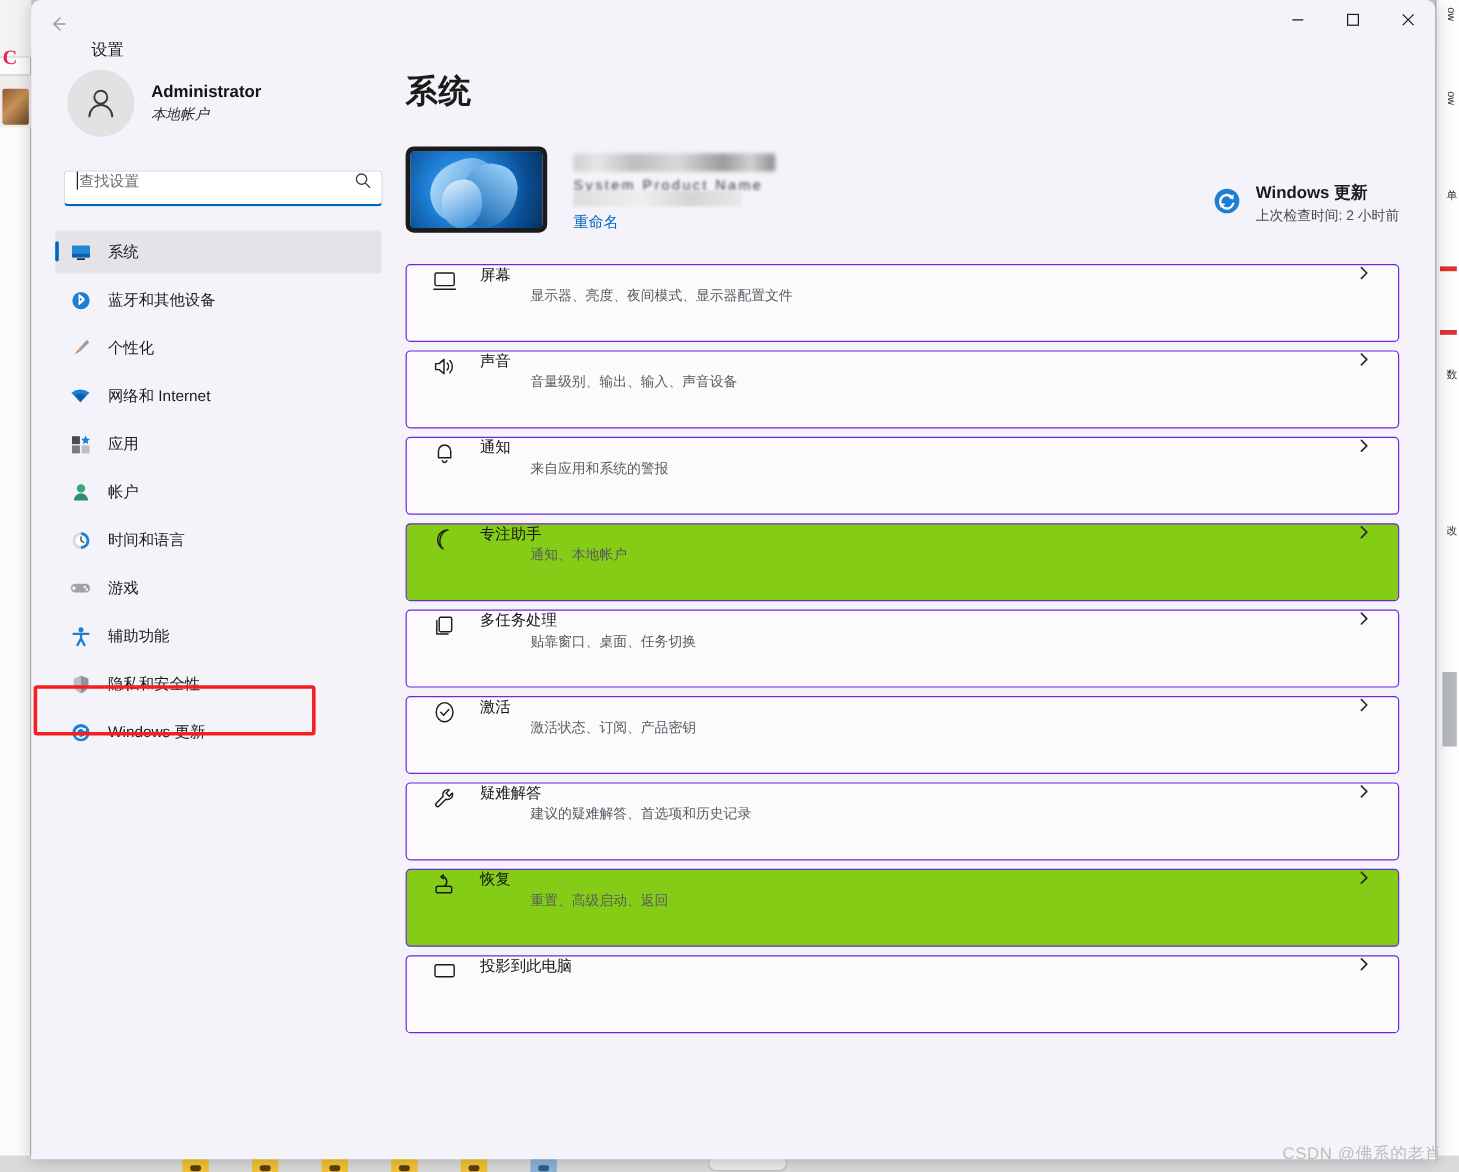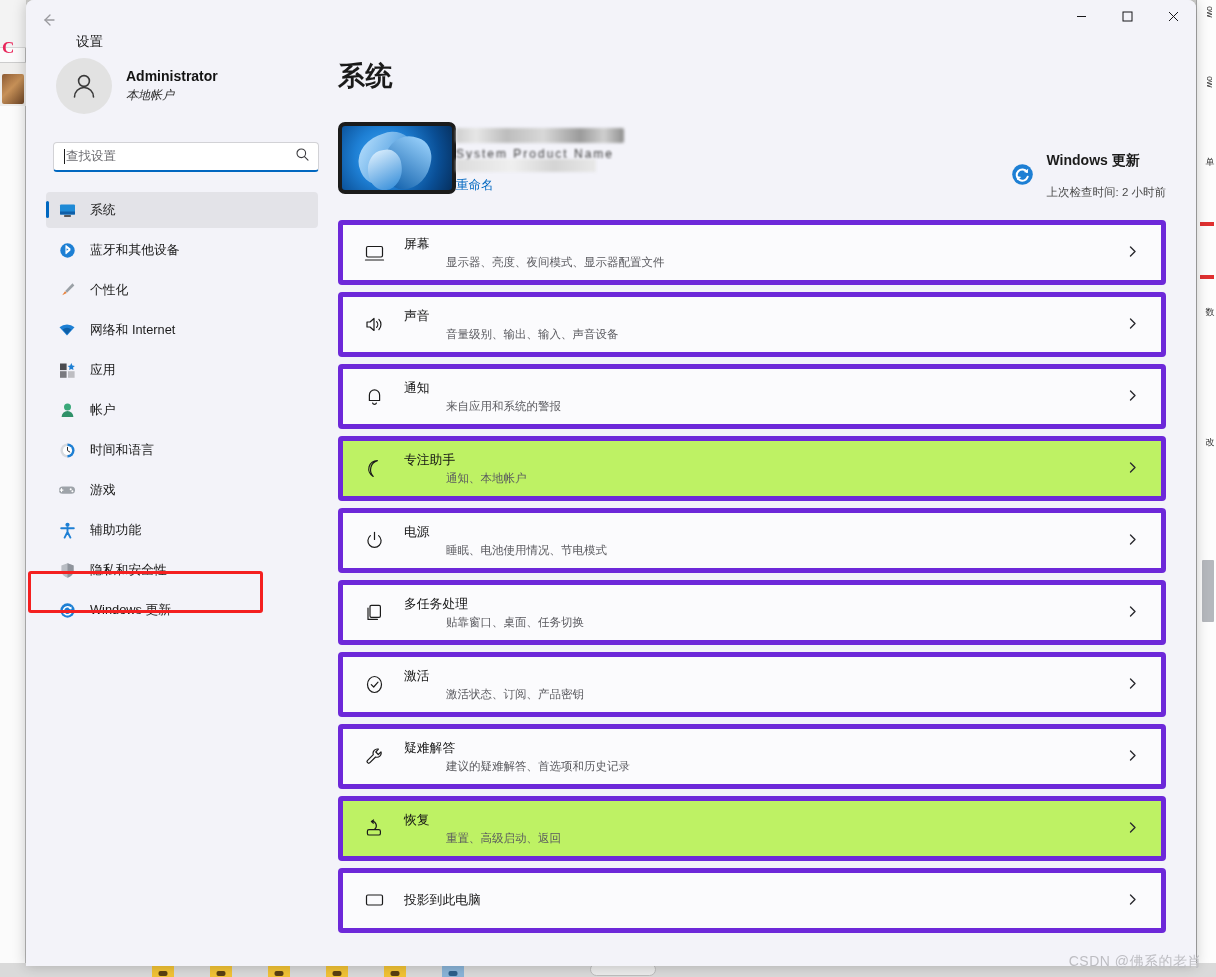--- a/index.html
+++ b/index.html
@@ -112,21 +112,21 @@
     width: 56px; height: 56px; border-radius: 50%;
     background: #e2e2e2; display: flex; align-items: center; justify-content: center;
   }
   .profile-text .pname { font-size: 14px; font-weight: 700; color: #131313; line-height: 17px; }
   .profile-text .psub { font-size: 12px; color: #2b2b2b; line-height: 17px; margin-top: 2px; font-style: italic; }
 
   .searchbox {
     margin: 28px 12px 0 7px; height: 30px; width: 266px;
     background: #ffffff; border: 1px solid #d2d2d6;
     border-bottom: 2px solid #0067c0;
-    border-radius: 4px; display: flex; align-items: center;
+    border-radius: 4px; display: flex; align-items: flex-start;
     padding: 0 8px 0 10px; position: relative;
   }
   .caret {
     width: 1px; height: 15px; background: #1b1b1b; margin-right: 1px;
   }
   .search-ph { font-size: 12.5px; color: #6d6d72; flex: 1; }
   .search-ico { color: #3b3b3f; }
 
   .navlist { margin-top: 20px; }
   .navitem {
@@ -162,21 +162,21 @@
     overflow: hidden; position: relative; flex: 0 0 118px;
   }
   .device-thumb .sw1, .device-thumb .sw2, .device-thumb .sw3 {
     position: absolute; background: rgba(255,255,255,.45);
     border-radius: 50% 40% 55% 45%;
   }
   .device-thumb .sw1 { width: 58px; height: 50px; left: 16px; top: 8px; transform: rotate(-22deg); background: linear-gradient(140deg,#bfe4ff,#1d7ed2); }
   .device-thumb .sw2 { width: 46px; height: 54px; left: 42px; top: 10px; transform: rotate(14deg); background: linear-gradient(200deg,#9fd6ff,#0a5ba8); }
   .device-thumb .sw3 { width: 34px; height: 40px; left: 26px; top: 24px; transform: rotate(-8deg); background: linear-gradient(160deg,#e3f3ff,#2f8ad8); }
 
-  .device-meta { padding-top: 6px; }
+  .device-meta { margin-left: 22px; padding-top: 6px; }
   .blur-name {
     width: 168px; height: 15px; border-radius: 2px;
     background: linear-gradient(90deg,#cfcfcf 0%,#e6e6e6 12%,#bdbdbd 30%,#d8d8d8 52%,#9b9b9b 74%,#cfcfcf 88%,#8f8f8f 100%);
     filter: blur(1.6px); margin-bottom: 4px;
   }
   .blur-model-wrap { position: relative; width: 168px; height: 26px; }
   .blur-model-text {
     position: absolute; left: 0; top: 0; font-size: 12px; color: #3a3a3a;
     white-space: nowrap; filter: blur(1.3px); letter-spacing: 2px;
   }
@@ -185,31 +185,31 @@
     background: linear-gradient(90deg,#dcdcdc,#efefef 40%,#d4d4d4 70%,#e8e8e8);
     filter: blur(1.4px);
   }
   .rename-link { font-size: 12.5px; color: #0067c0; margin-top: 4px; display: inline-block; }
 
   .winupdate {
     position: absolute; right: 30px; top: 112px;
     display: flex; align-items: center; gap: 13px;
   }
   .wu-text .wu-title { font-size: 14px; font-weight: 700; color: #1a1a1a; line-height: 17px; }
-  .wu-text .wu-sub { font-size: 11.5px; color: #4a4a4a; margin-top: 16px; }
+  .wu-text .wu-sub { font-size: 11.5px; color: #4a4a4a; margin-top: 3px; }
 
   
   .cards { margin-top: 26px; }
   .card {
     height: 65px; background: #fbfbfd;
-    border: 5px solid #6d28d9; border-radius: 4px;
-    display: flex; align-items: center; padding: 0 16px 0 19px;
+    border: 1px solid #6d28d9; border-radius: 4px;
+    display: flex; align-items: flex-start; padding: 0 16px 0 19px;
     margin-bottom: 7px; position: relative;
   }
-  .card.shaded { background: #bef264; }
+  .card.shaded { background: #84cc16; }
   .card-ico {
     width: 24px; height: 24px; flex: 0 0 24px; color: #1b1b1b;
     display: flex; align-items: center; justify-content: center;
   }
   .card-txt { margin-left: 18px; }
   .card-title { font-size: 12.8px; color: #141414; line-height: 16px; }
   .card-sub { font-size: 11.5px; color: #5a5a5f; line-height: 16px; margin-top: 2px; margin-left: 42px; }
   .card-chev { position: absolute; right: 22px; color: #2a2a2e; }
 
   .watermark {
@@ -550,37 +550,20 @@
             <div class="card-title">专注助手</div>
             <div class="card-sub">通知、本地帐户</div>
           </div>
           <span class="card-chev">
             <svg width="13" height="13" viewBox="0 0 13 13" fill="none" stroke="currentColor" stroke-width="1.4">
                 <path d="M4.5 2 L9 6.5 L4.5 11" stroke-linecap="round" stroke-linejoin="round"></path>
               </svg>
           </span>
         </div>
 
-        <div class="card">
-          <span class="card-ico">
-            <svg width="21" height="21" viewBox="0 0 21 21" fill="none" stroke="currentColor" stroke-width="1.2">
-              <path d="M6.4 5.6 a6.6 6.6 0 1 0 8.2 0" stroke-linecap="round"></path>
-              <path d="M10.5 2.4 V9.4" stroke-linecap="round"></path>
-            </svg>
-          </span>
-          <div class="card-txt">
-            <div class="card-title">电源</div>
-            <div class="card-sub">睡眠、电池使用情况、节电模式</div>
-          </div>
-          <span class="card-chev">
-            <svg width="13" height="13" viewBox="0 0 13 13" fill="none" stroke="currentColor" stroke-width="1.4">
-                <path d="M4.5 2 L9 6.5 L4.5 11" stroke-linecap="round" stroke-linejoin="round"></path>
-              </svg>
-          </span>
-        </div>
 
 
         <div class="card">
           <span class="card-ico">
             <svg width="21" height="21" viewBox="0 0 21 21" fill="none" stroke="currentColor" stroke-width="1.2">
               <rect x="6" y="3.4" width="10.4" height="12" rx="1.3"></rect>
               <path d="M4 6 V17.4 H13.4" stroke-linecap="round" stroke-linejoin="round"></path>
             </svg>
           </span>
           <div class="card-txt">

